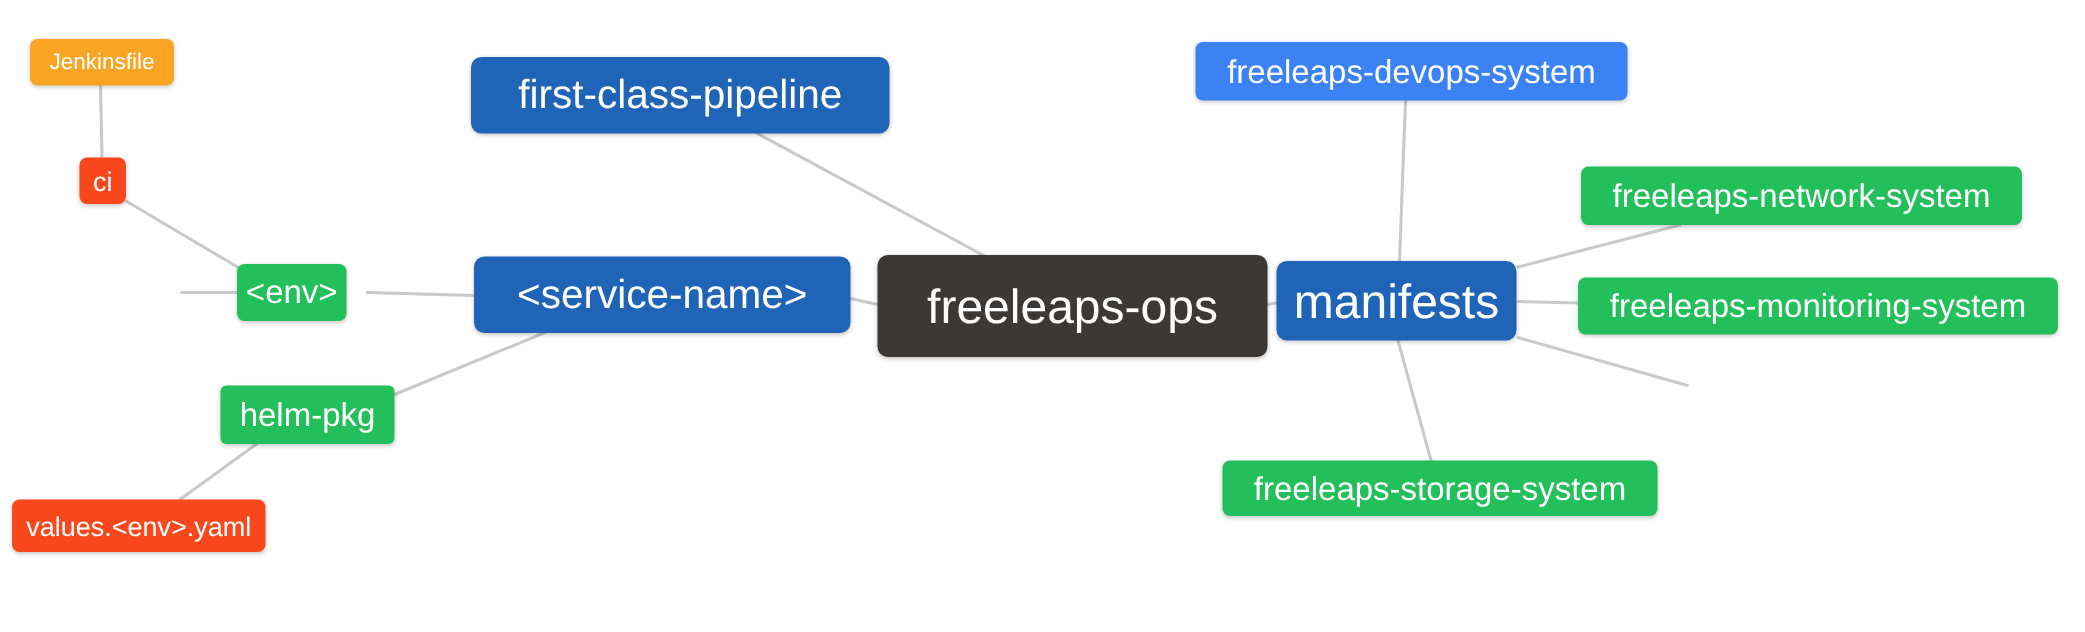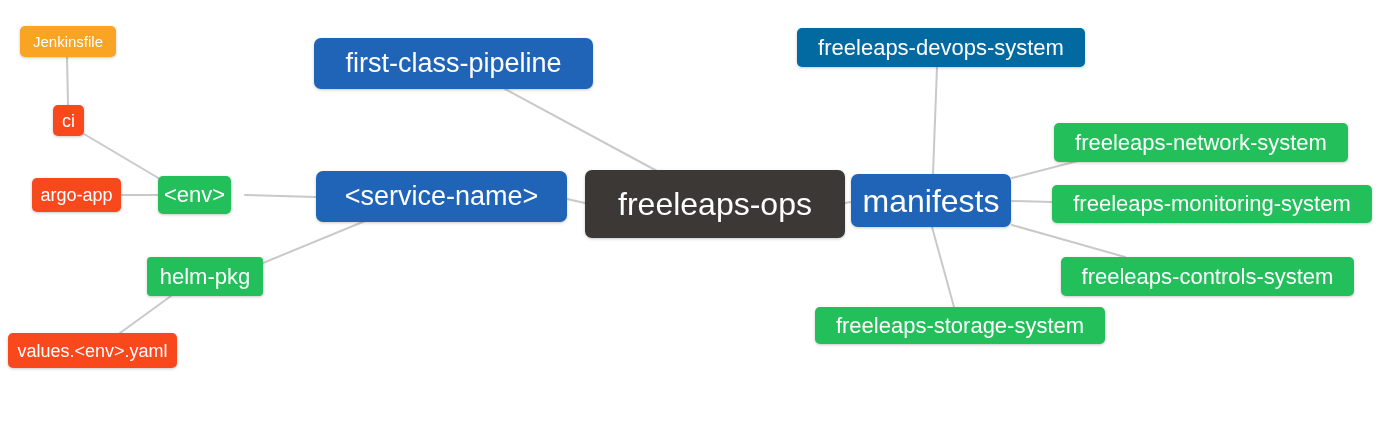--- a/index.html
+++ b/index.html
@@ -59,21 +59,19 @@
       <line x1="932" y1="227" x2="954" y2="307" stroke="#c9c9c9" stroke-width="2" stroke-linecap="round"></line>
     </svg>
 
 <div class="mm-node" style="left: 585px; top: 170px; width: 260px; height: 68px; font-size: 32px; background: rgb(59, 56, 53); color: rgb(255, 255, 255); border-radius: 7px;">freeleaps-ops</div>
     <div class="mm-node" style="left: 314px; top: 38px; width: 279px; height: 51px; font-size: 27px; background: rgb(32, 100, 184); color: rgb(255, 255, 255); border-radius: 7px; text-align: right;">first-class-pipeline</div>
     <div class="mm-node" style="left: 316px; top: 171px; width: 251px; height: 51px; font-size: 27px; background: rgb(32, 100, 184); color: rgb(255, 255, 255); border-radius: 7px;">&lt;service-name&gt;</div>
     <div class="mm-node" style="left: 851px; top: 174px; width: 160px; height: 53px; font-size: 32px; background: rgb(32, 100, 184); color: rgb(255, 255, 255); border-radius: 7px;">manifests</div>
     <div class="mm-node" style="left: 158px; top: 176px; width: 73px; height: 38px; font-size: 22px; background: rgb(35, 191, 91); color: rgb(255, 255, 255); border-radius: 5px;">&lt;env&gt;</div>
     <div class="mm-node" style="left: 147px; top: 257px; width: 116px; height: 39px; font-size: 22px; background: rgb(35, 191, 91); color: rgb(255, 255, 255); border-radius: 4px;">helm-pkg</div>
     <div class="mm-node" style="left: 53px; top: 105px; width: 31px; height: 31px; font-size: 18px; background: rgb(250, 72, 29); color: rgb(255, 255, 255); border-radius: 5px;">ci</div>
-    <div class="mm-node" style="left: 32px; top: 178px; width: 89px; height: 34px; font-size: 18px; background: rgb(250, 72, 29); color: rgb(255, 255, 255); border-radius: 5px;">argo-app</div>
     <div class="mm-node" style="left: 8px; top: 333px; width: 169px; height: 35px; font-size: 18px; background: rgb(250, 72, 29); color: rgb(255, 255, 255); border-radius: 5px;">values.&lt;env&gt;.yaml</div>
     <div class="mm-node" style="left: 20px; top: 26px; width: 96px; height: 31px; font-size: 15px; background: rgb(249, 164, 35); color: rgb(255, 255, 255); border-radius: 5px;">Jenkinsfile</div>
-    <div class="mm-node" style="left: 797px; top: 28px; width: 288px; height: 39px; font-size: 22px; background: #0369a1; color: rgb(255, 255, 255); border-radius: 5px;">freeleaps-devops-system</div>
-    <div class="mm-node" style="left: 1054px; top: 111px; width: 294px; height: 39px; font-size: 22px; background: rgb(35, 191, 91); color: rgb(255, 255, 255); border-radius: 5px; margin-top: 12px;">freeleaps-network-system</div>
+    <div class="mm-node" style="left: 797px; top: 28px; width: 288px; height: 39px; font-size: 22px; background: #3b82f6; color: rgb(255, 255, 255); border-radius: 5px;">freeleaps-devops-system</div>
+    <div class="mm-node" style="left: 1054px; top: 111px; width: 294px; height: 39px; font-size: 22px; background: rgb(35, 191, 91); color: rgb(255, 255, 255); border-radius: 5px;">freeleaps-network-system</div>
     <div class="mm-node" style="left: 1052px; top: 185px; width: 320px; height: 38px; font-size: 22px; background: rgb(35, 191, 91); color: rgb(255, 255, 255); border-radius: 5px;">freeleaps-monitoring-system</div>
-    <div class="mm-node" style="left: 1061px; top: 257px; width: 293px; height: 39px; font-size: 22px; background: rgb(35, 191, 91); color: rgb(255, 255, 255); border-radius: 5px;">freeleaps-controls-system</div>
     <div class="mm-node" style="left: 815px; top: 307px; width: 290px; height: 37px; font-size: 22px; background: rgb(35, 191, 91); color: rgb(255, 255, 255); border-radius: 5px; text-align: right;">freeleaps-storage-system</div>
   </div>
 
 </body></html>

